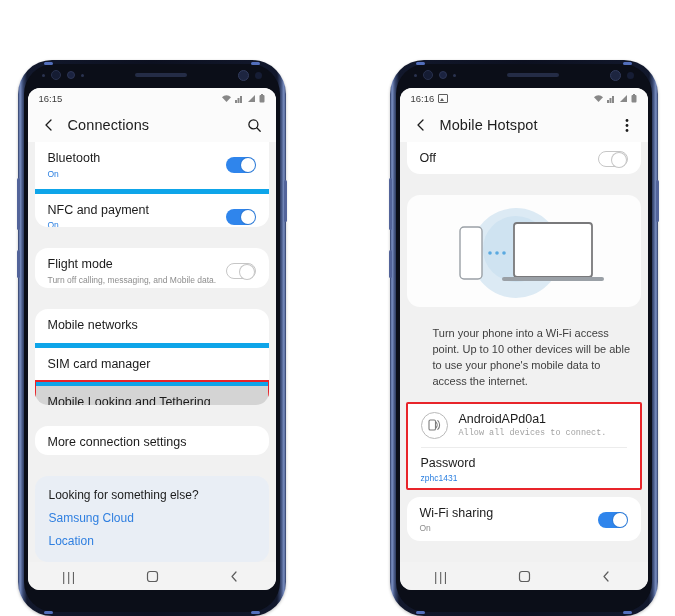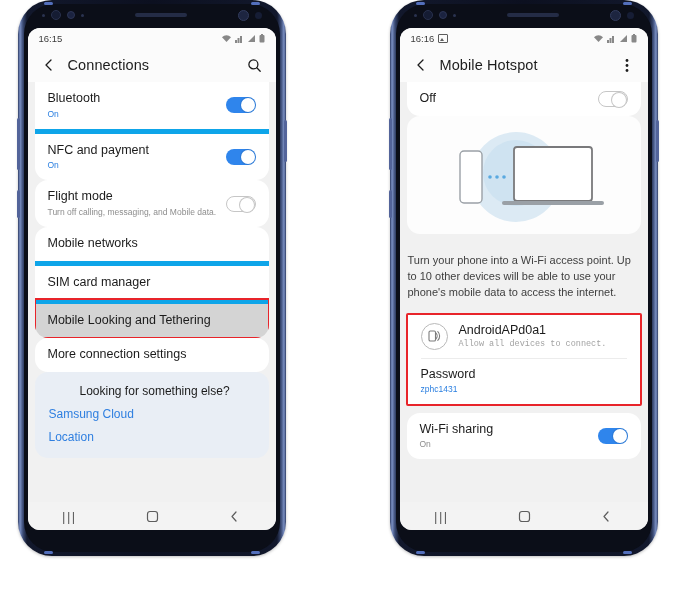--- a/index.html
+++ b/index.html
@@ -14,21 +14,21 @@
     overflow: hidden;
     position: relative;
   }
 
   .stage {
     position: absolute;
     inset: 0;
     display: flex;
     justify-content: center;
     gap: 104px;
-    align-items: flex-start;
+    align-items: flex-end;
   }
 
   
   .phone {
     position: relative;
     width: 268px;
     height: 556px;
     flex: none;
   }
   .phone-outer {
@@ -152,21 +152,21 @@
   .body-scroll {
     flex: 1;
     background: #f1f1f1;
     overflow: hidden;
     display: flex;
     flex-direction: column;
   }
   .card {
     background: #ffffff;
     border-radius: 13px;
-    margin: 0 7px 0 7px;
+    margin: 0 7px 21px 7px;
     overflow: hidden;
   }
   .card.first { margin-top: 0; border-radius: 0 0 13px 13px; }
   .row {
     display: flex;
     align-items: center;
     padding: 9px 13px;
     min-height: 32px;
     box-sizing: border-box;
   }
@@ -223,21 +223,21 @@
   }
 
   
   .looking {
     background: #e9eef5;
     border-radius: 13px;
     margin: 0 7px 0 7px;
     padding: 12px 14px 14px 14px;
     box-sizing: border-box;
   }
-  .looking-title { font-size: 12px; color: #1c1c1c; margin-left: 31px; }
+  .looking-title { font-size: 12px; color: #1c1c1c; }
   .looking-link {
     font-size: 12px; color: #2f7fe0; margin-top: 9px;
   }
 
   
   .navbar {
     flex: none;
     height: 28px;
     background: #f3f3f3;
     display: flex;
@@ -254,21 +254,21 @@
     margin: 0 7px 7px 7px;
     height: 118px;
     position: relative;
     overflow: hidden;
   }
   .hero-art {
     position: absolute; left: 0; right: 0; top: 8px; bottom: 4px;
     display: flex; align-items: center; justify-content: center;
   }
   .info-block {
-    padding: 12px 15px 12px 8px;
+    padding: 12px 15px 12px 33px;
     font-size: 11px;
     line-height: 1.45;
     color: #3e3e3e;
   }
   .hs-row {
     display: flex; align-items: center; gap: 11px;
     padding: 8px 13px;
   }
   .hs-icon {
     width: 25px; height: 25px; border-radius: 50%;

